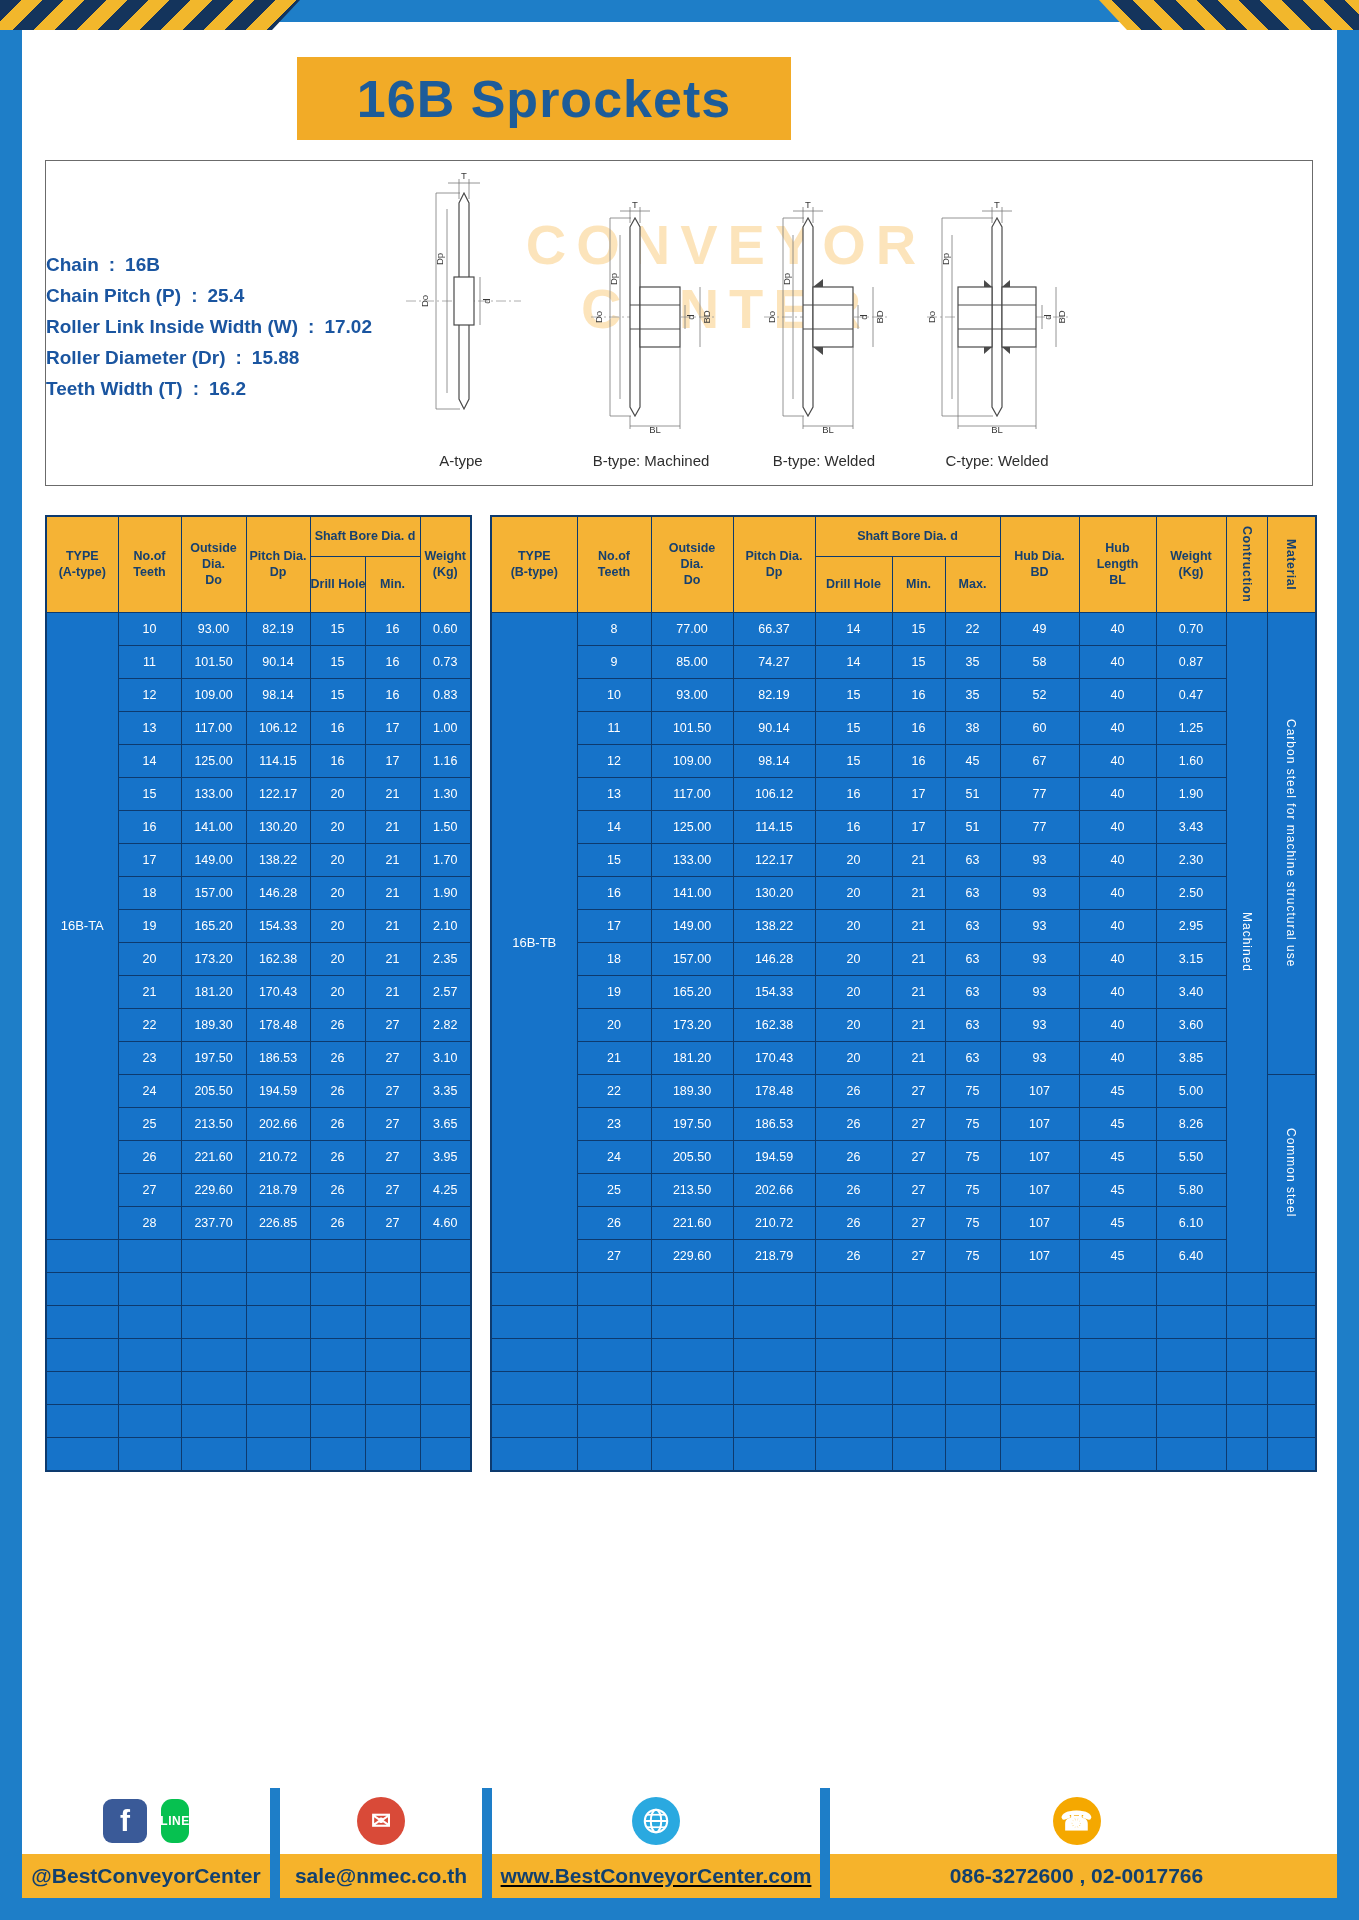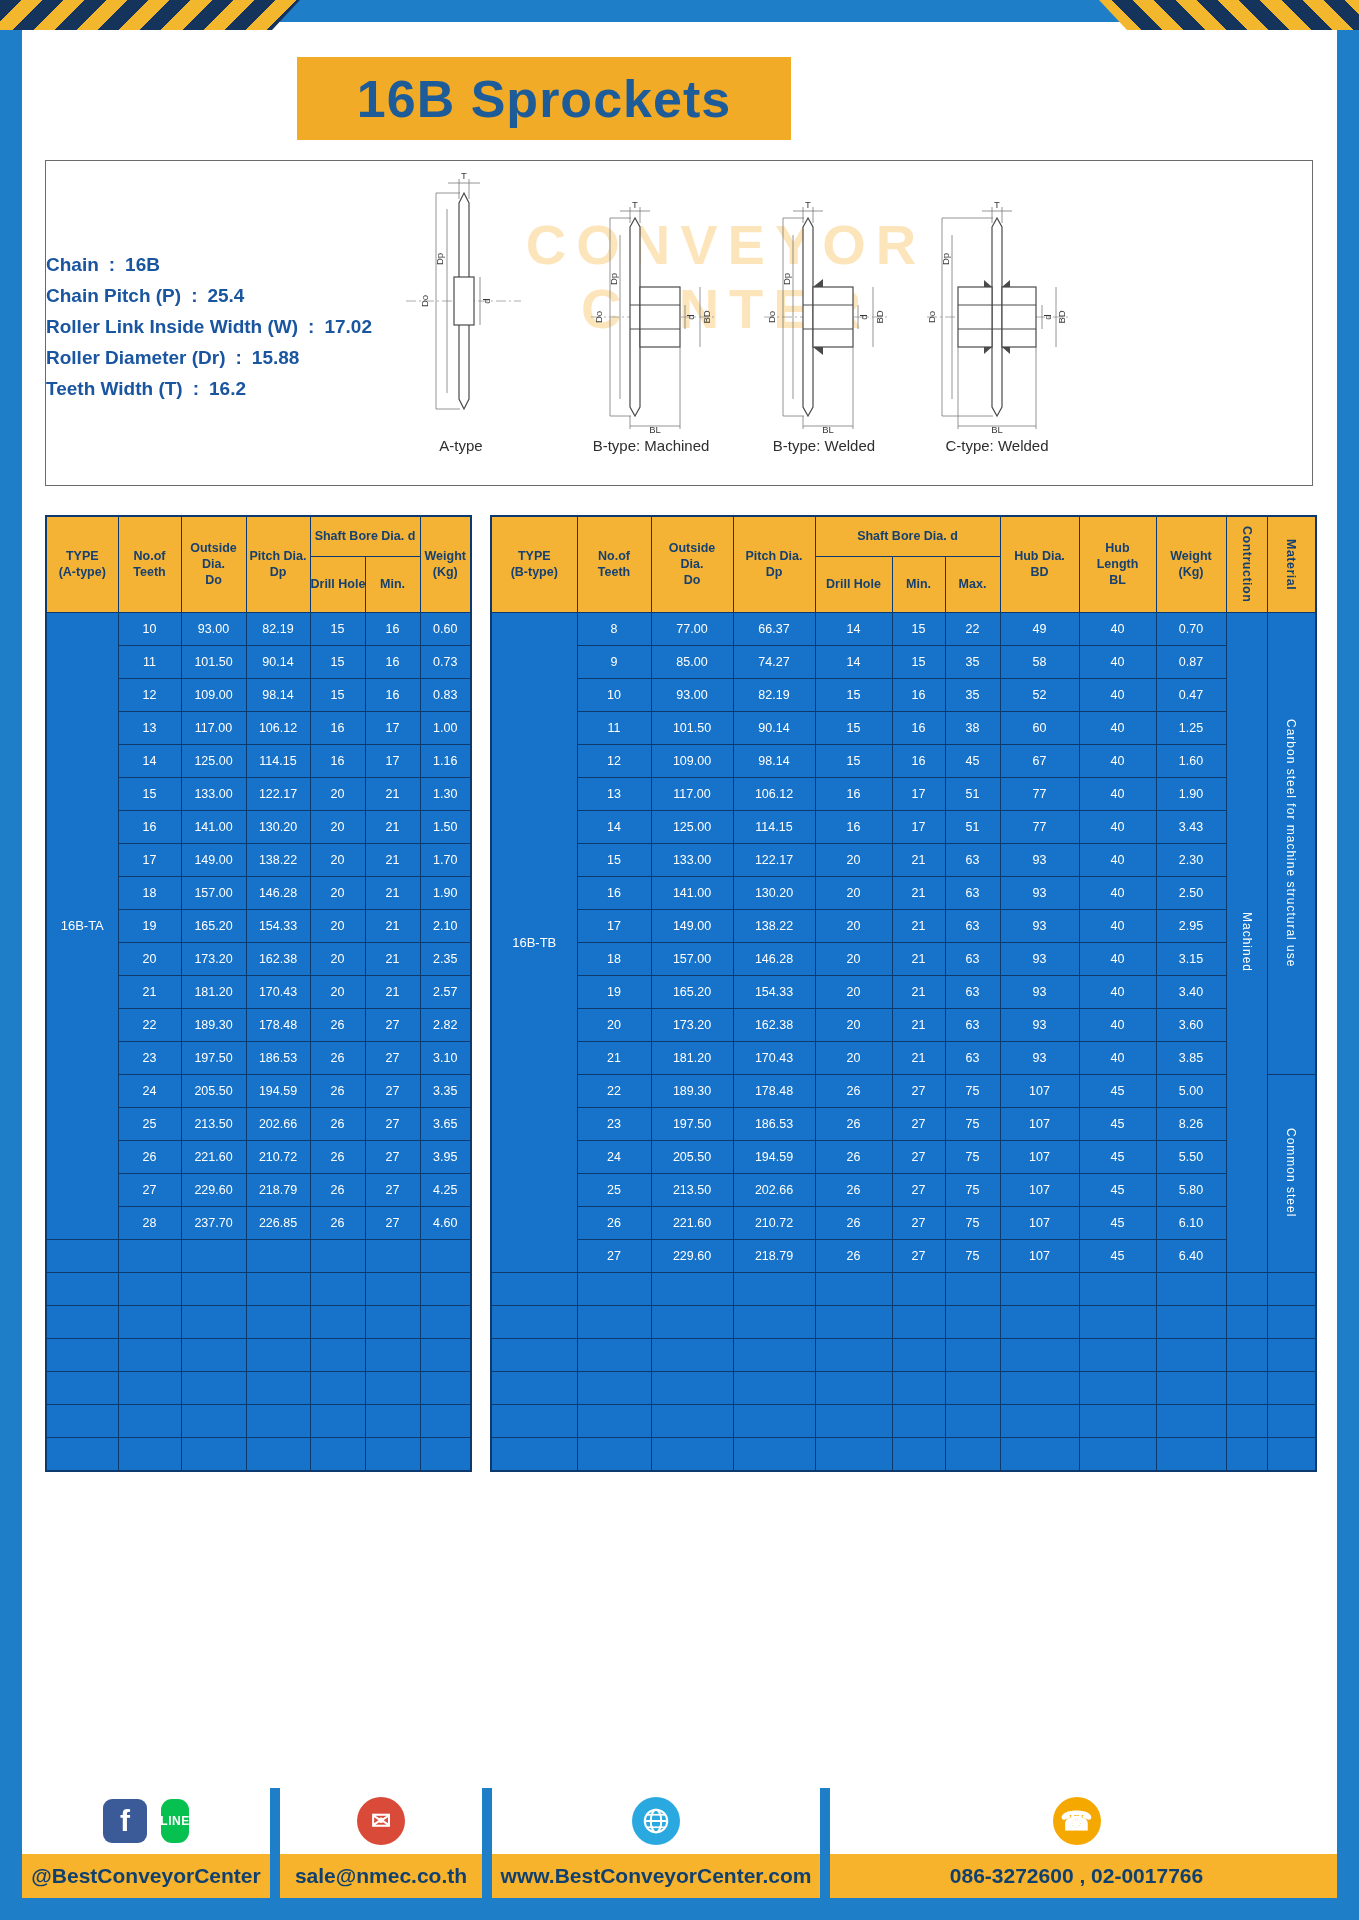--- a/index.html
+++ b/index.html
@@ -14,21 +14,21 @@
   
   .banner{position:absolute;left:297px;top:57px;width:494px;height:83px;background:#f2ab27;display:flex;align-items:center;justify-content:center;z-index:3;}
   .banner-title{font-size:52px;font-weight:bold;color:#1d5c99;letter-spacing:1px;}
   
   .spec-panel{position:absolute;left:45px;top:160px;width:1268px;height:326px;background:#fff;border:1px solid #6b6b6b;box-sizing:border-box;z-index:2;}
   .spec-lines{position:absolute;left:0;top:88px;z-index:3;}
   .spec-line{font-size:19px;font-weight:bold;color:#1a55a0;line-height:31px;white-space:nowrap;}
   .spec-colon{padding:0 10px;}
   .watermark{position:absolute;left:420px;top:52px;width:520px;text-align:center;font-weight:800;font-size:56px;line-height:1.15;letter-spacing:10px;color:#f7a823;opacity:.30;z-index:1;pointer-events:none;}
   .figure{position:absolute;width:170px;text-align:center;z-index:2;}
-  .fig-caption{margin-top:3px;font-size:15px;color:#2e2e2e;}
+  .fig-caption{margin-top:18px;font-size:15px;color:#2e2e2e;}
   .figure svg{display:block;margin:0 auto;}
   .ol{fill:#ffffff;stroke:#4a4a4a;stroke-width:1.2;}
   .olb{stroke:#4a4a4a;stroke-width:1;}
   .weld{fill:#4a4a4a;stroke:none;}
   .cl{stroke:#9a9a9a;stroke-width:.8;stroke-dasharray:10 3 2 3;}
   .dm{stroke:#7a7a7a;stroke-width:.8;}
   .figure text{font-family:"Liberation Sans",sans-serif;font-size:9.5px;fill:#3a3a3a;}
   
   .table-wrap{position:absolute;top:515px;z-index:2;}
   .table-wrap-a{left:45px;width:425px;}
@@ -799,21 +799,21 @@
         <div class="footer-text">@BestConveyorCenter</div>
       </div>
       <div class="footer-sep"></div>
       <div class="footer-section" style="width: 202px;">
         <div class="footer-icons">
           <div class="icon mail">✉</div>
         </div>
         <div class="footer-text">sale@nmec.co.th</div>
       </div>
       <div class="footer-sep"></div>
-      <div class="footer-section" style="width: 328px;">
+      <div class="footer-section" style="width: 328px; text-decoration: underline;">
         <div class="footer-icons">
           <div class="icon globe">
             <svg viewBox="0 0 24 24" width="30" height="30">
               <circle cx="12" cy="12" r="9" fill="none" stroke="#fff" stroke-width="1.6"></circle>
               <ellipse cx="12" cy="12" rx="4.2" ry="9" fill="none" stroke="#fff" stroke-width="1.6"></ellipse>
               <line x1="3" y1="12" x2="21" y2="12" stroke="#fff" stroke-width="1.6"></line>
               <line x1="4.2" y1="7" x2="19.8" y2="7" stroke="#fff" stroke-width="1.4"></line>
               <line x1="4.2" y1="17" x2="19.8" y2="17" stroke="#fff" stroke-width="1.4"></line>
             </svg>
           </div>

